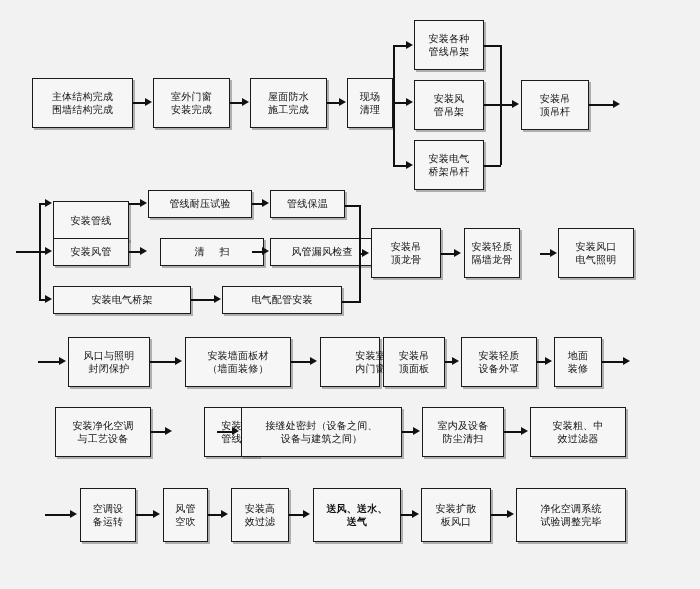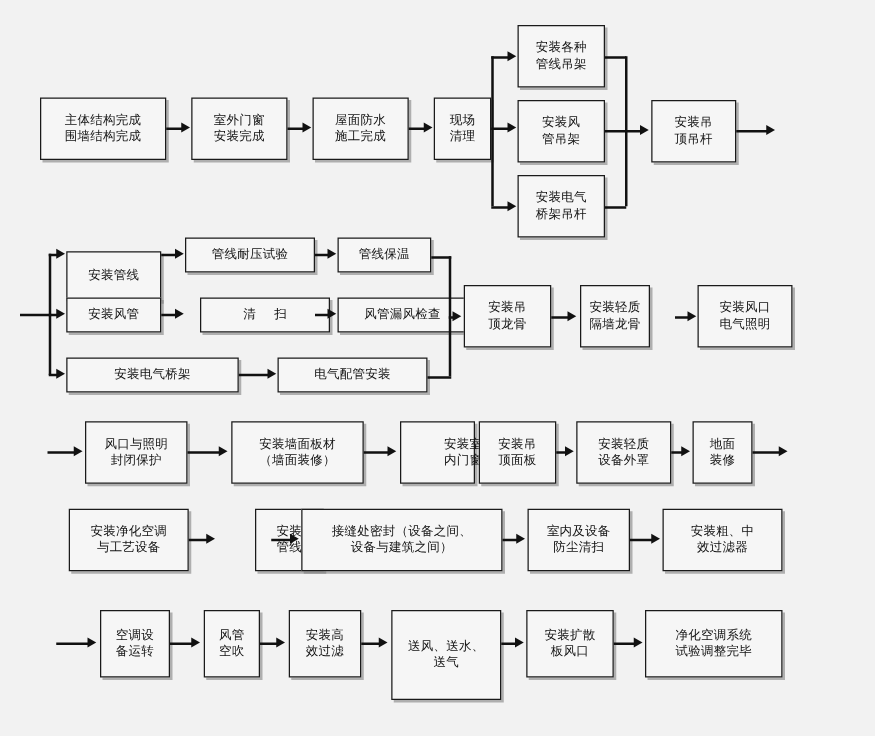--- a/index.html
+++ b/index.html
@@ -263,21 +263,21 @@
     <span class="ln">备运转</span>
   </div>
   <div class="node" style="left:163px; top:488px; width:45px; height:54px;">
     <span class="ln">风管</span>
     <span class="ln">空吹</span>
   </div>
   <div class="node" style="left:231px; top:488px; width:58px; height:54px;">
     <span class="ln">安装高</span>
     <span class="ln">效过滤</span>
   </div>
-  <div class="node" style="left:313px; top:488px; width:88px; height:72px;">
+  <div class="node" style="left:313px; top:488px; width:88px; height:54px;font-weight:bold;">
     <span class="ln">送风、送水、</span>
     <span class="ln">送气</span>
   </div>
   <div class="node" style="left:421px; top:488px; width:70px; height:54px;">
     <span class="ln">安装扩散</span>
     <span class="ln">板风口</span>
   </div>
   <div class="node" style="left:516px; top:488px; width:110px; height:54px;">
     <span class="ln">净化空调系统</span>
     <span class="ln">试验调整完毕</span>

